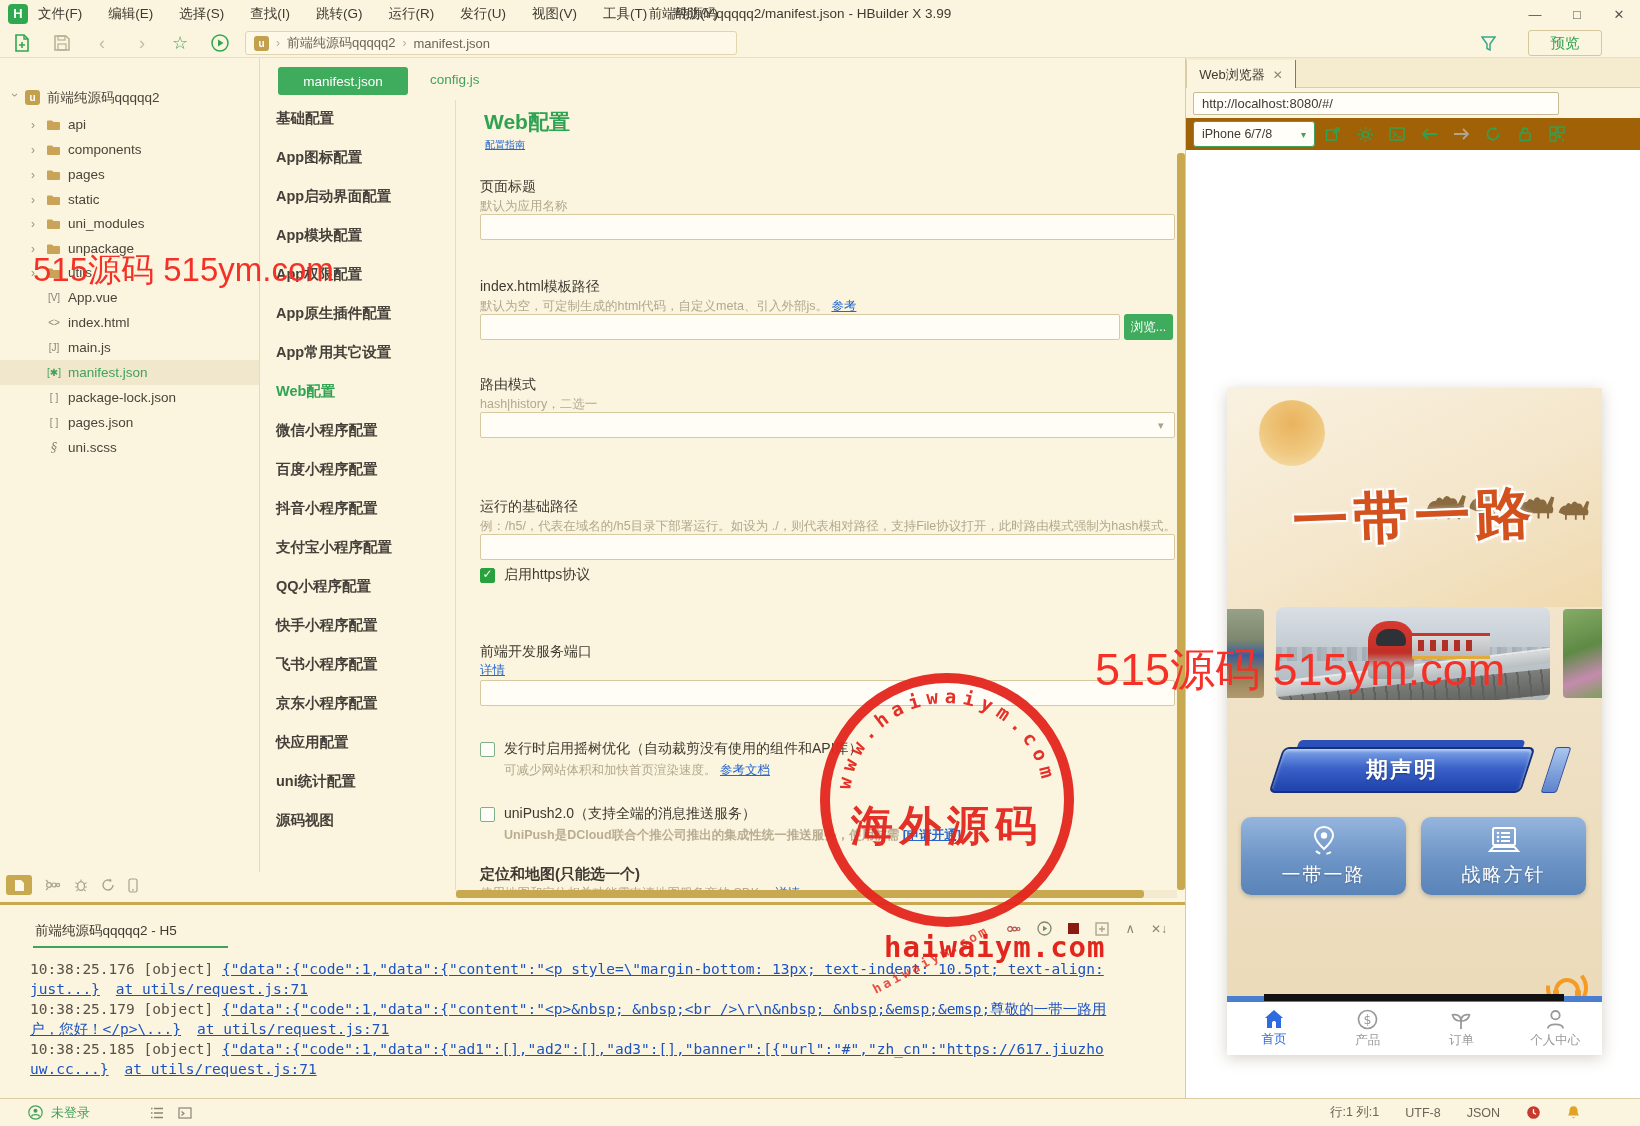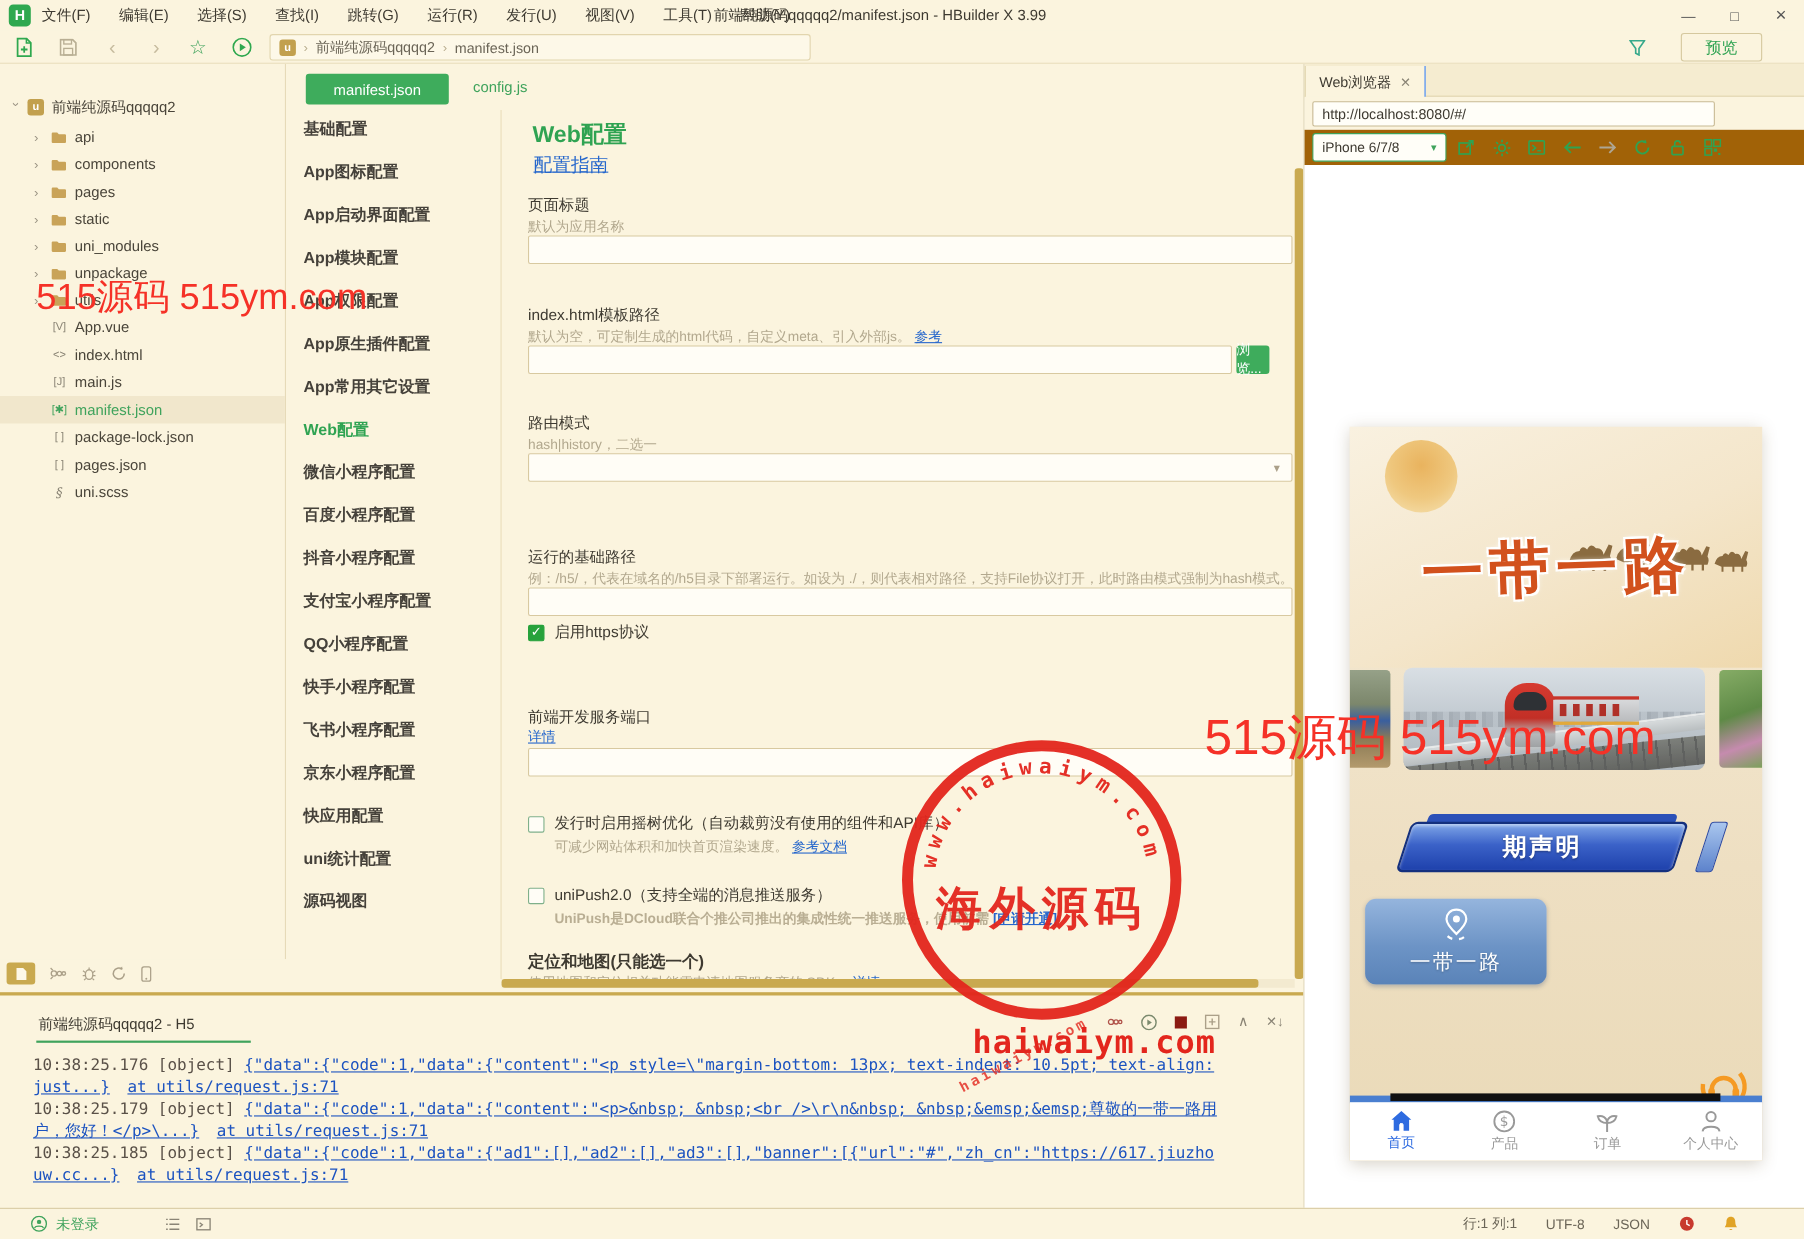--- a/index.html
+++ b/index.html
@@ -317,30 +317,30 @@
     <div>飞书小程序配置</div>
     <div>京东小程序配置</div>
     <div>快应用配置</div>
     <div>uni统计配置</div>
     <div>源码视图</div>
   </div>
   <div class="vline"></div>
 
   <div class="formwrap">
     <div class="h1">Web配置</div>
-    <a class="abs" style="left:29px;top:80px;font-size:17px">配置指南</a>
+    <a class="abs" style="left:29px;top:80px;font-size:10px">配置指南</a>
 
     <div class="lab" style="left:24px;top:120px">页面标题</div>
     <div class="hint" style="left:24px;top:140px">默认为应用名称</div>
     <div class="inp" style="left:24px;top:156px;width:695px" title=""></div>
 
     <div class="lab" style="left:24px;top:220px">index.html模板路径</div>
     <div class="hint" style="left:24px;top:240px"><span>默认为空，可定制生成的html代码，自定义meta、引入外部js。</span> <a>参考</a></div>
     <div class="inp" style="left:24px;top:256px;width:640px"></div>
-    <div class="browse" style="left:668px;top:256px;width:30px;height:26px">浏览...</div>
+    <div class="browse" style="left:668px;top:256px;width:49px;height:26px">浏览...</div>
 
     <div class="lab" style="left:24px;top:318px">路由模式</div>
     <div class="hint" style="left:24px;top:338px">hash|history，二选一</div>
     <div class="inp" style="left:24px;top:354px;width:695px"></div>
     <div class="caret" style="left:702px;top:361px">▾</div>
 
     <div class="lab" style="left:24px;top:440px">运行的基础路径</div>
     <div class="hint" style="left:24px;top:460px">例：/h5/，代表在域名的/h5目录下部署运行。如设为 ./，则代表相对路径，支持File协议打开，此时路由模式强制为hash模式。</div>
     <div class="inp" style="left:24px;top:476px;width:695px"></div>
 
@@ -547,20 +547,31 @@
         <div class="txt">期声明</div>
       </div>
 
       <div class="mbtn" style="left:14px;top:429px">
         <svg width="30" height="32" viewBox="0 0 30 32">
             <path d="M15 2C9.5 2 6 6 6 10.5 6 15.5 15 24 15 24s9-8.5 9-13.5C24 6 20.5 2 15 2z" fill="none" stroke="#fff" stroke-width="2"></path>
             <circle cx="15" cy="10.5" r="3.2" fill="#fff"></circle>
             <path d="M7 26q3 3 8 3 5 0 8-3" fill="none" stroke="#fff" stroke-width="2" stroke-dasharray="5 6"></path>
           </svg>
         <span class="mlab">一带一路</span>
+      </div>
+      <div class="mbtn" style="left:194px;top:429px">
+        <svg width="34" height="32" viewBox="0 0 34 32">
+            <rect x="6" y="3" width="22" height="17" rx="1.5" fill="none" stroke="#fff" stroke-width="2"></rect>
+            <circle cx="11" cy="8" r="1.3" fill="#fff"></circle>
+            <path d="M14 8h9M14 12h9M14 16h9" stroke="#fff" stroke-width="1.8"></path>
+            <circle cx="11" cy="12" r="1.3" fill="#fff"></circle>
+            <circle cx="11" cy="16" r="1.3" fill="#fff"></circle>
+            <path d="M3 26h28l-3.5-4h-21z" fill="none" stroke="#fff" stroke-width="2"></path>
+          </svg>
+        <span class="mlab">战略方针</span>
       </div>
 
       <div class="svcfloat">
         <svg width="46" height="46" viewBox="0 0 46 46">
             <circle cx="23" cy="23" r="19" fill="none" stroke="#F59A23" stroke-width="4" stroke-dasharray="75 45" transform="rotate(-40 23 23)"></circle>
             <path d="M12 26a11 11 0 0 1 22 0" fill="none" stroke="#F59A23" stroke-width="4"></path>
             <rect x="9" y="24" width="6" height="11" rx="3" fill="#F59A23"></rect>
             <rect x="31" y="24" width="6" height="11" rx="3" fill="#F59A23"></rect>
           </svg>
       </div>

